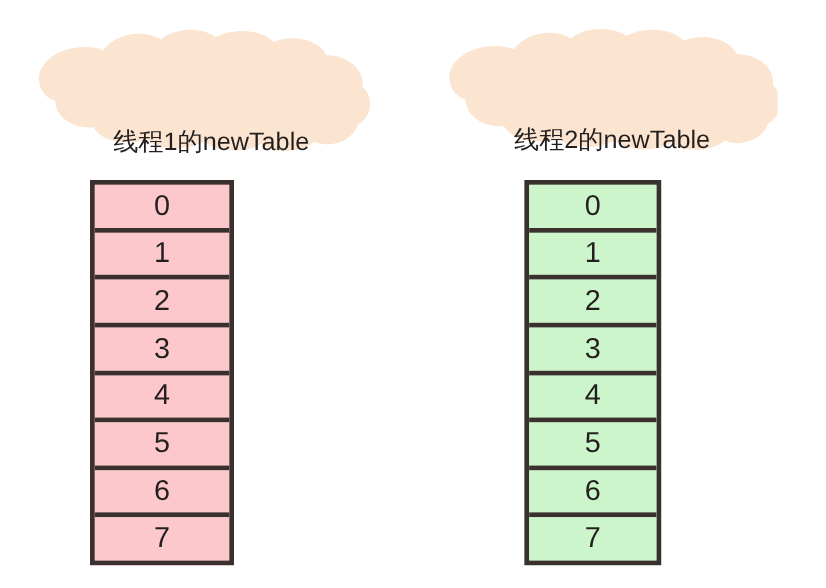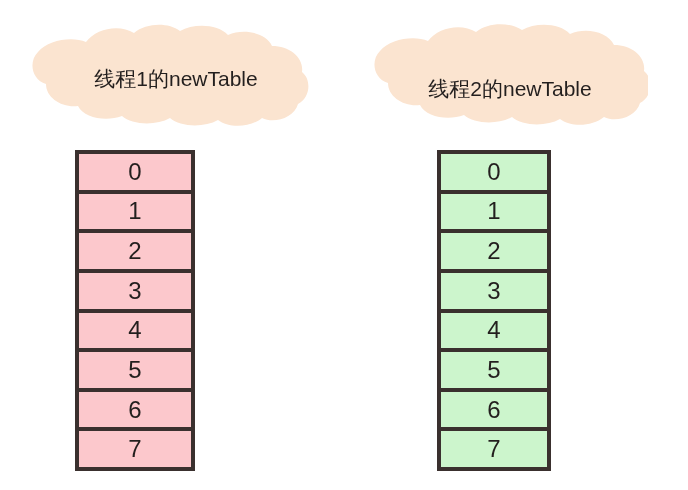--- a/index.html
+++ b/index.html
@@ -19,21 +19,21 @@
     position: absolute;
     left: 0; top: 0;
     width: 688px;
     height: 490px;
   }
 
   
   .cloud {
     position: absolute;
     display: flex;
-    align-items: center;
+    align-items: flex-end;
     justify-content: center;
   }
   .cloud .cloud-shape {
     position: absolute;
     left: 0; top: 0;
     width: 100%;
     height: 100%;
   }
   .cloud .cloud-label {
     position: relative;

